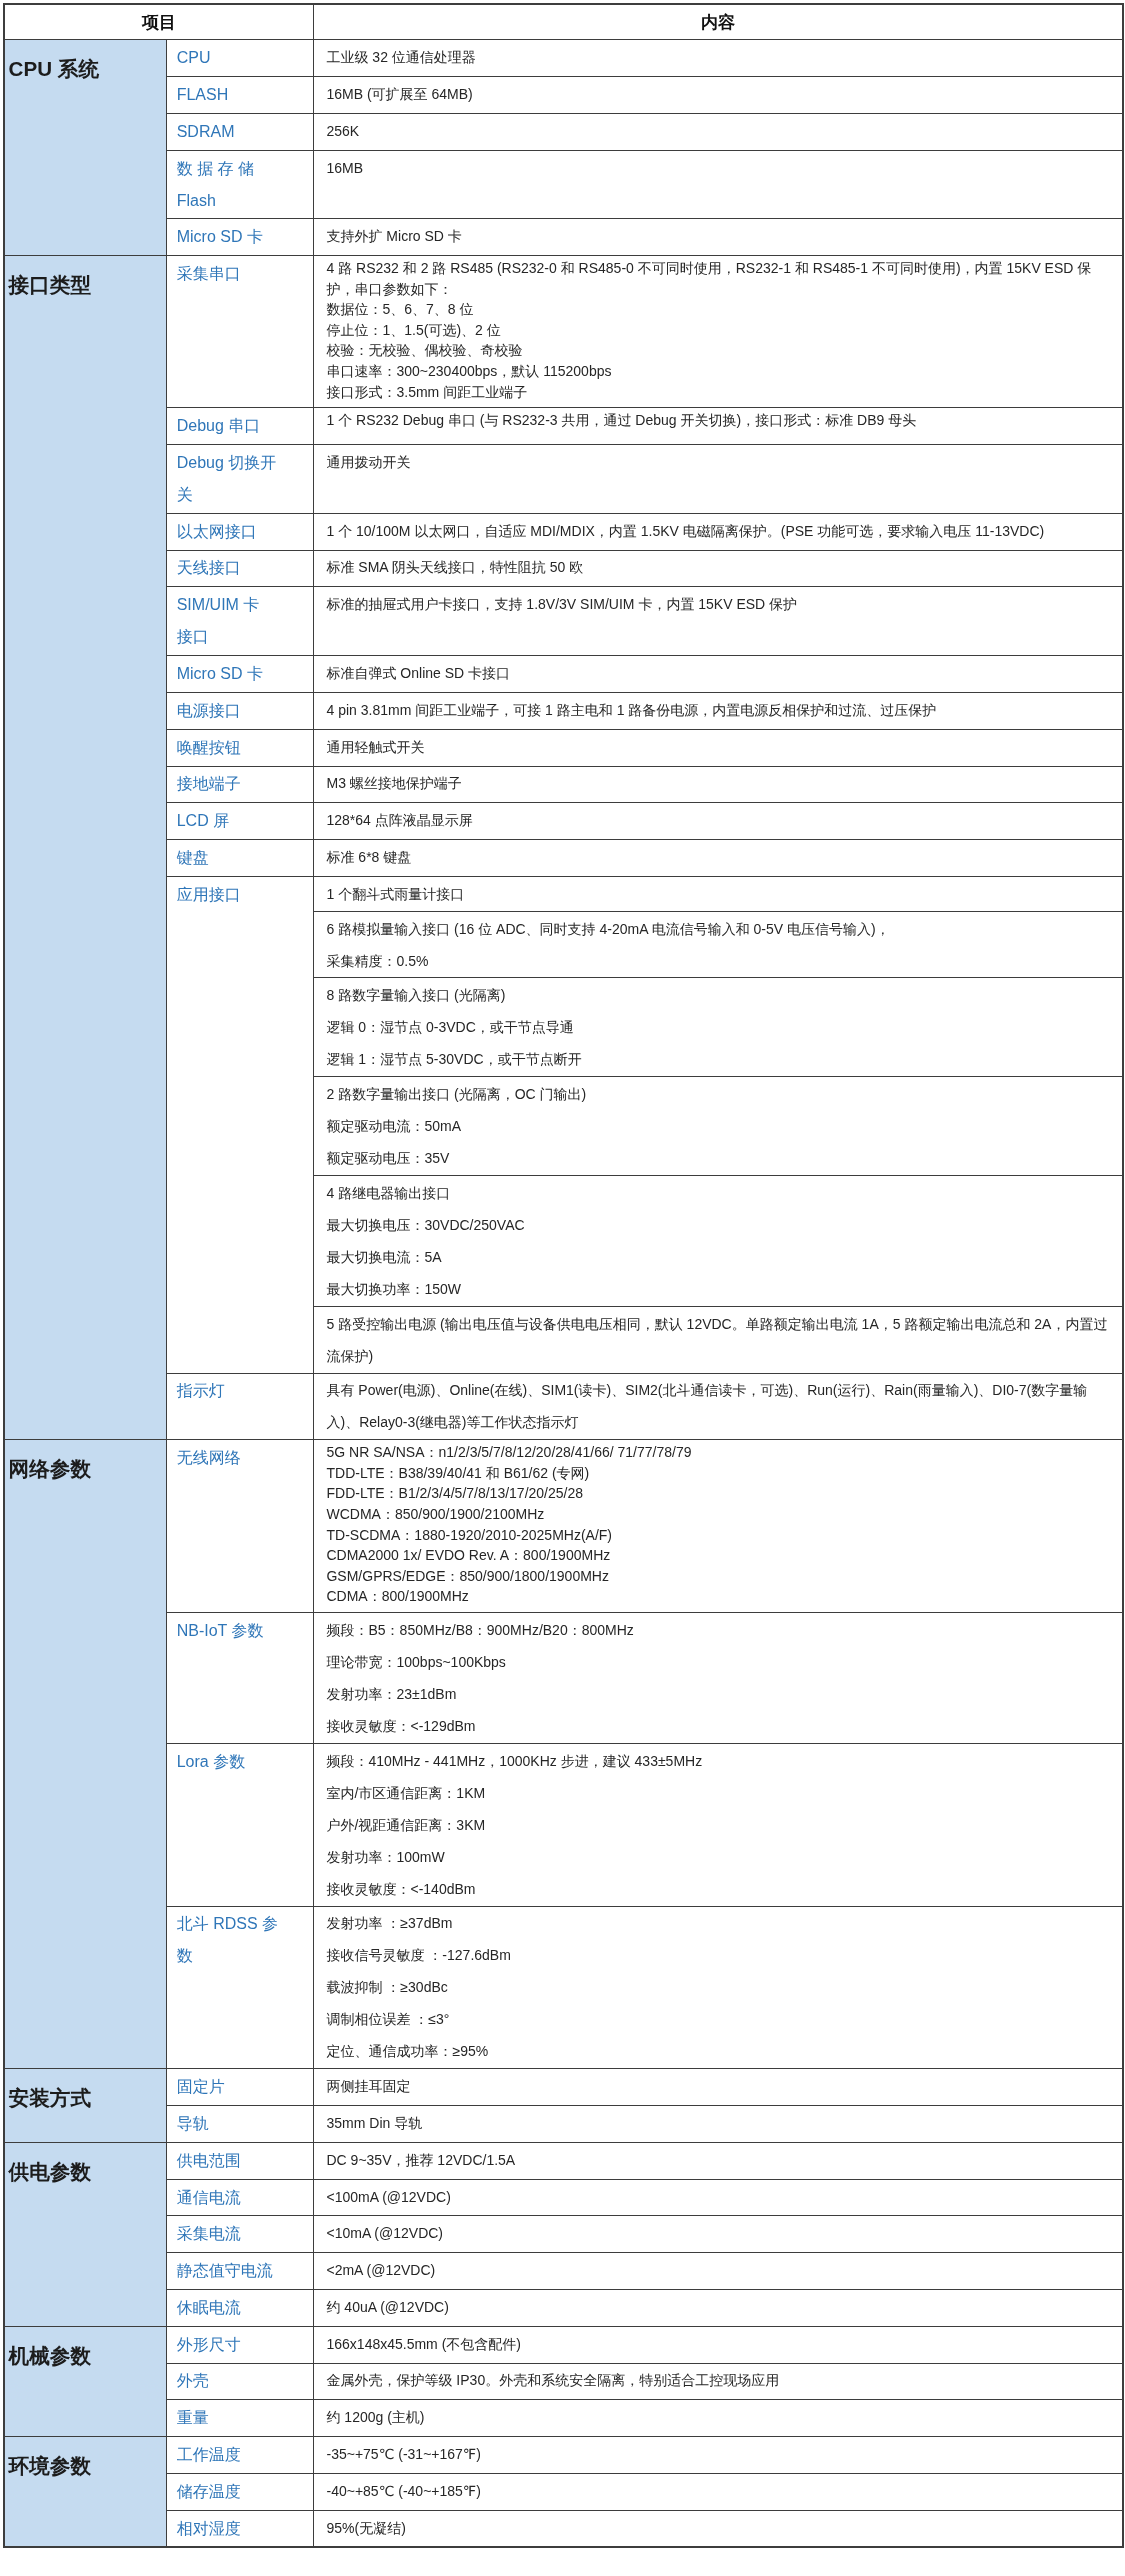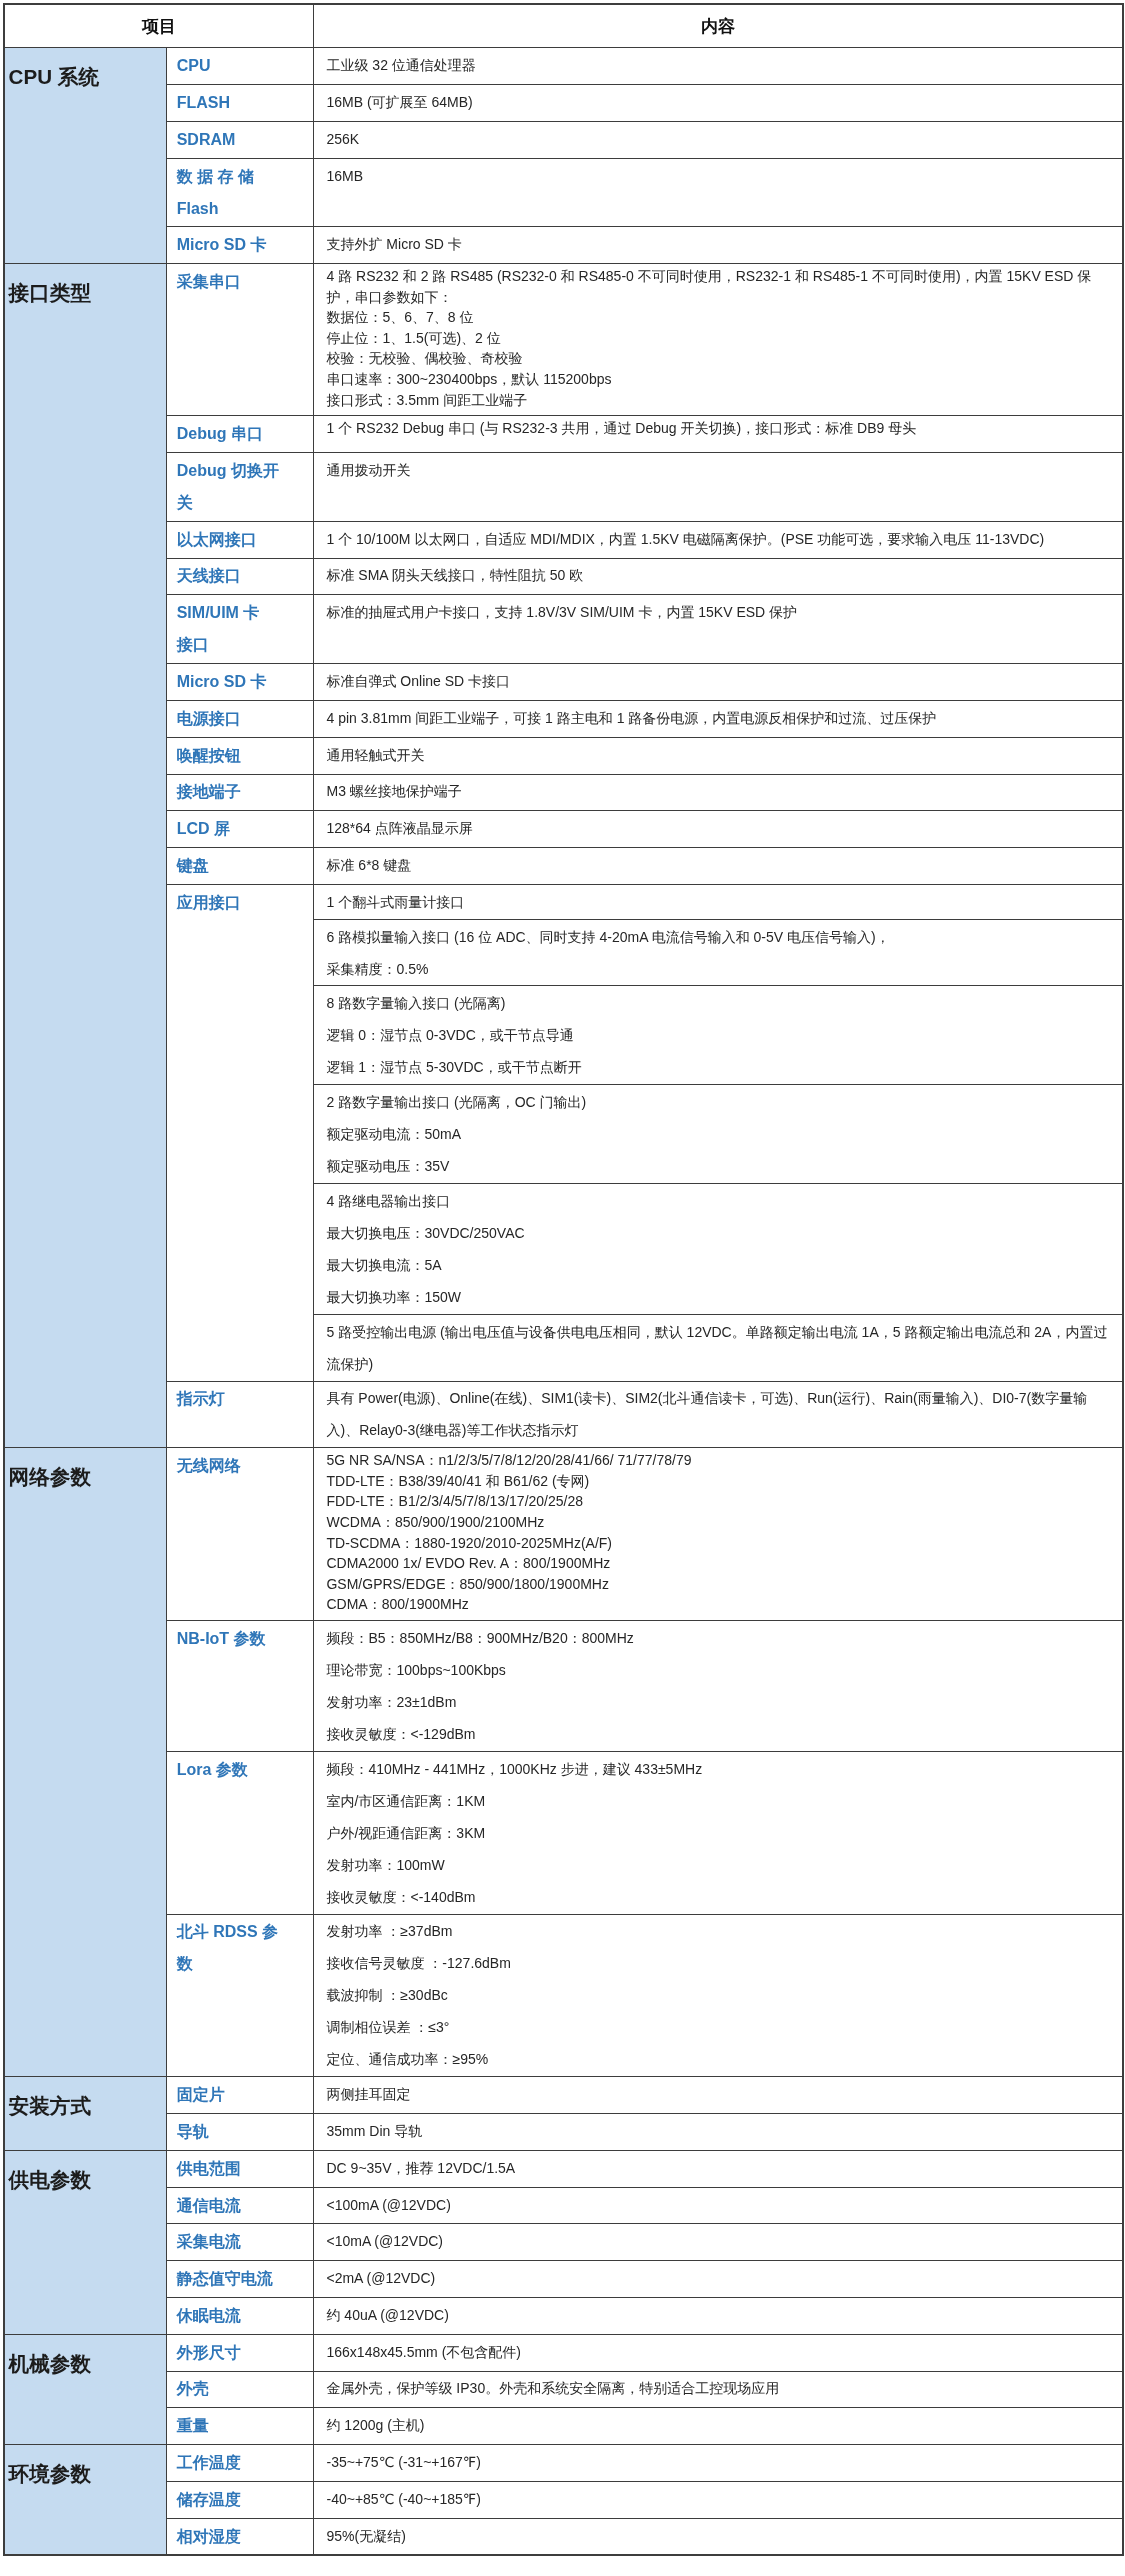--- a/index.html
+++ b/index.html
@@ -20,42 +20,42 @@
     table-layout:fixed;
     width:1120px;
     border:2.8px solid var(--border-color);
   }
   .spec th,.spec td{
     border:1.9px solid var(--border-color);
     vertical-align:top;
     box-sizing:border-box;
   }
   .spec th{
-    height:44px;
+    height:36px;
     font-size:17px;
     font-weight:bold;
     text-align:center;
     vertical-align:middle;
     background:#ffffff;
     padding:1.9px;
     color:#111111;
   }
   td.cat{
     background:var(--cat-bg);
     text-align:left;
     padding:15px 3.8px 3.8px 3.8px;
     font-size:20.6px;
     font-weight:bold;
     color:#1c1c1c;
     line-height:28px;
     white-space:pre-line;
   }
   td.lbl{
     color:var(--label-color);
-    font-weight:bold;
+    font-weight:normal;
     font-size:16px;
     padding:1.9px 5.6px 1.9px 9.4px;
     line-height:32px;
     white-space:pre-line;
   }
   td.val{
     font-size:14px;
     padding:0.9px 11.3px 0.9px 12.2px;
     line-height:32px;
     white-space:pre-line;

